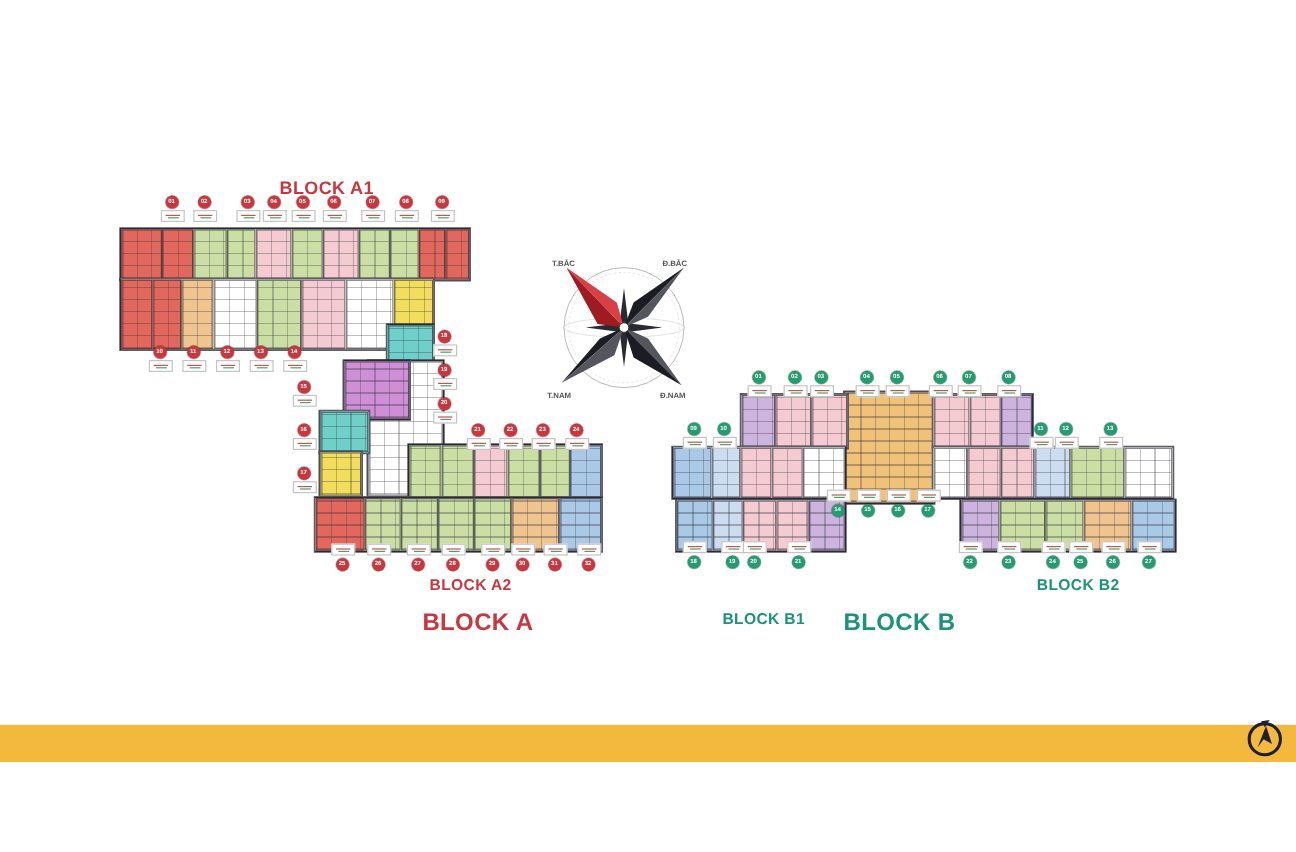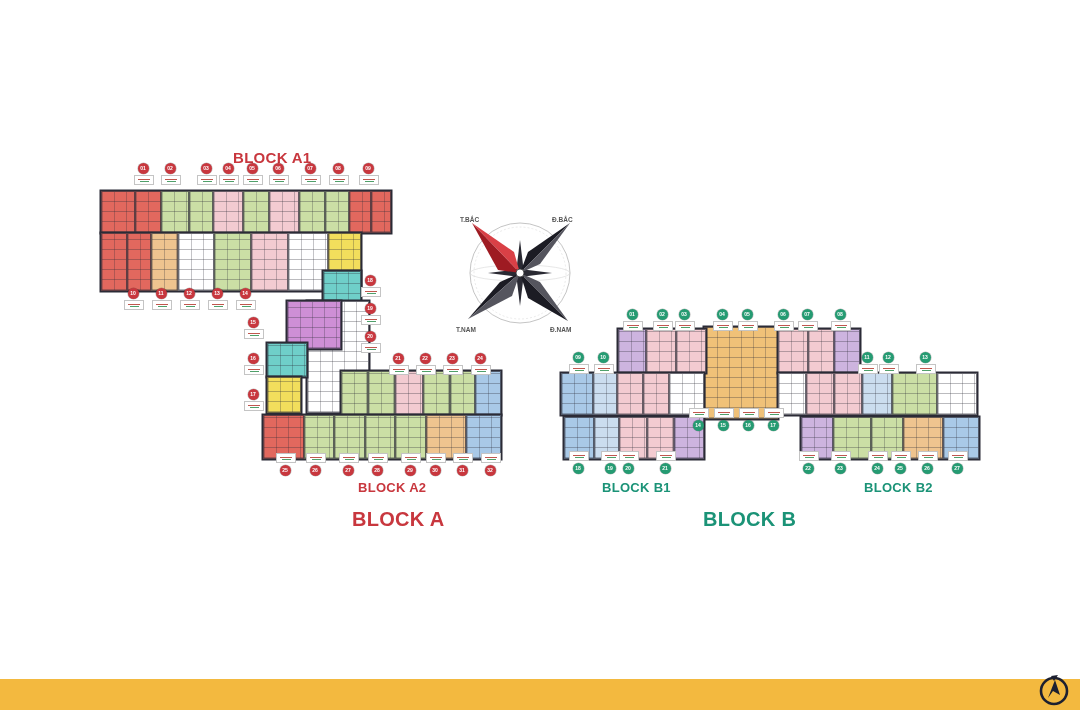--- a/index.html
+++ b/index.html
@@ -1,17 +1,17 @@
 <!DOCTYPE html>
 <html><head>
 <meta charset="utf-8">
 <style>
   html,body{margin:0;padding:0;background:#fff;width:1080px;height:710px;overflow:hidden;
     font-family:"Liberation Sans",sans-serif;}
-  #stage{position:relative;width:1080px;height:710px;background:#fff;}
+  #stage{position:relative;width:1080px;height:635px;background:#fff;}
 
   
   .strip{position:absolute;border:1px solid #2b2b36;box-sizing:content-box;background:#fff;
     box-shadow:0 0 0 .5px #2b2b36;}
   .unit{position:absolute;top:0;height:100%;box-shadow:inset 0 0 0 1px rgba(43,43,54,.7);}
   .unit::after{content:"";position:absolute;inset:1px;
     background:
       repeating-linear-gradient(0deg, rgba(43,43,54,.32) 0 1px, transparent 1px 10px),
       repeating-linear-gradient(90deg, rgba(43,43,54,.28) 0 1px, transparent 1px 12px);}
   .marker{position:absolute;width:11px;height:11px;border-radius:50%;color:#fff;
@@ -20,21 +20,21 @@
   .mlabel{position:absolute;width:18px;height:8px;background:#fff;border:.5px solid #c4c4c4;
     display:flex;flex-direction:column;justify-content:center;align-items:center;gap:1px;z-index:4;}
   .mlabel i{display:block;width:12px;height:1px;background:#c0574e;}
   .mlabel i+i{width:9px;background:#4fa06a;}
 
   
   .blabel{position:absolute;font-weight:bold;letter-spacing:.3px;white-space:nowrap;}
   .lbl-a1{left:233px;top:149px;font-size:15px;}
   .lbl-a2{left:358px;top:480px;font-size:13px;}
   .lbl-a {left:352px;top:508px;font-size:20px;}
-  .lbl-b1{left:602px;top:480px;font-size:13px;}
+  .lbl-b1{left:602px;top:508px;font-size:13px;}
   .lbl-b2{left:864px;top:480px;font-size:13px;}
   .lbl-b {left:703px;top:508px;font-size:20px;}
 
   
   #compass{position:absolute;left:452px;top:214px;}
   #compass text{font:bold 6.5px "Liberation Sans",sans-serif;fill:#555;}
 
   
   #footer{position:absolute;left:0;bottom:0;width:1080px;height:31px;
     display:flex;align-items:center;justify-content:center;}

